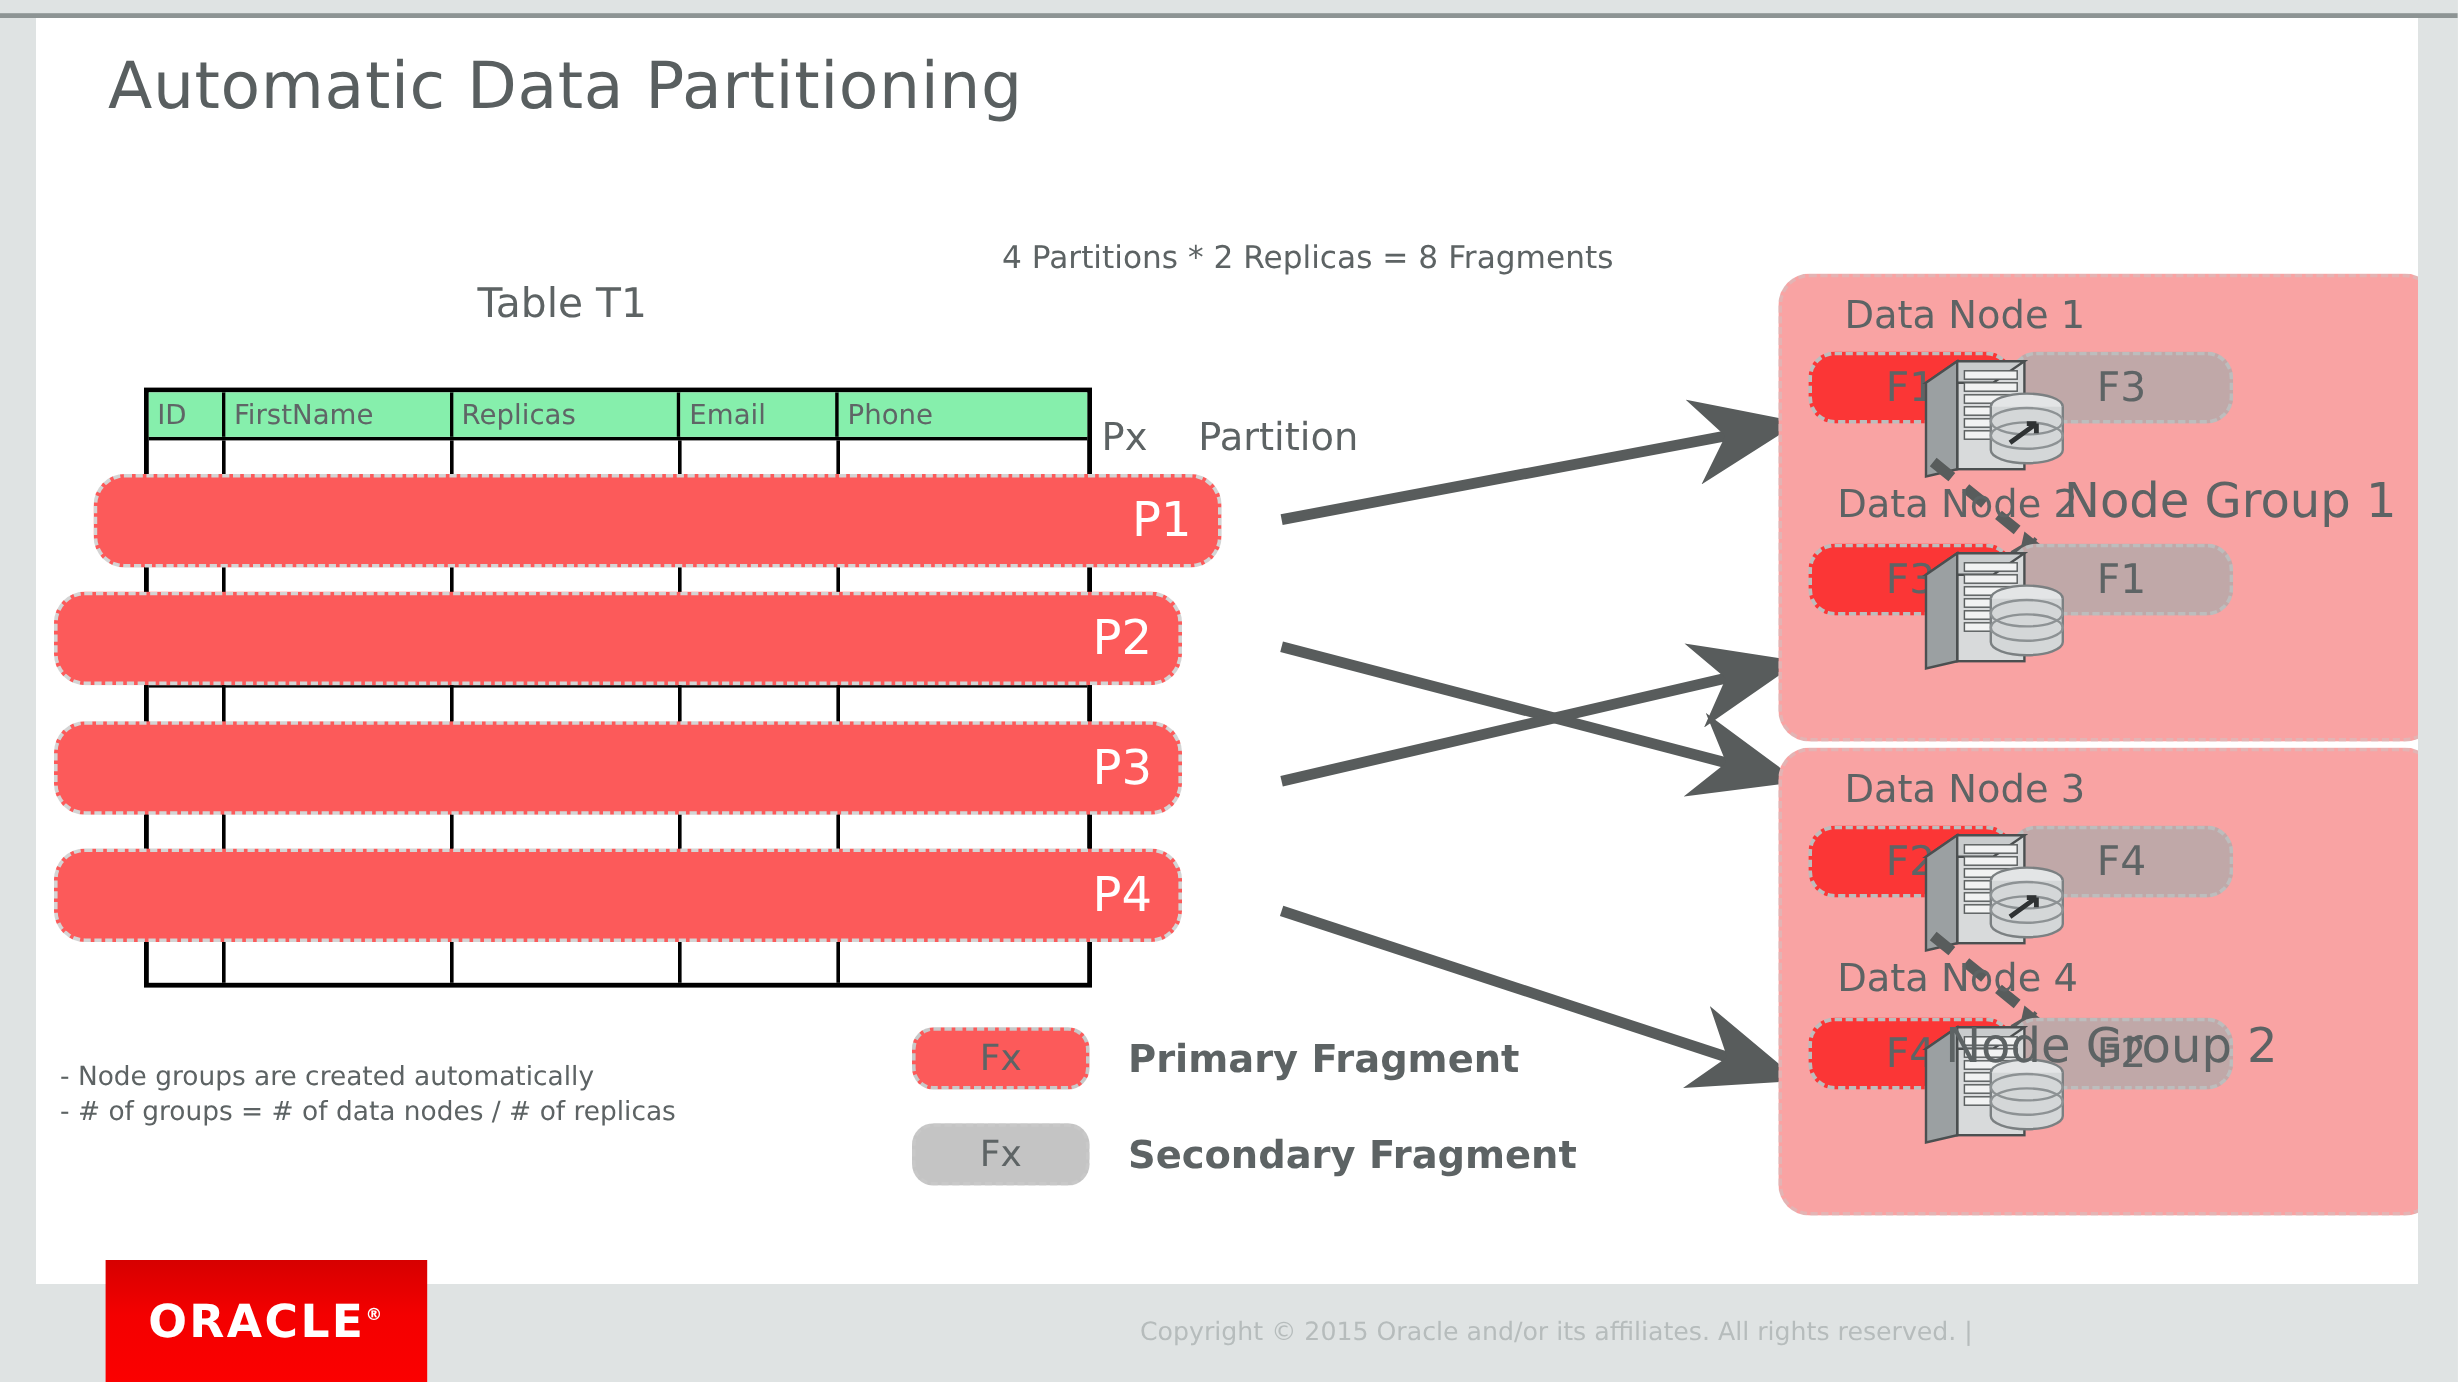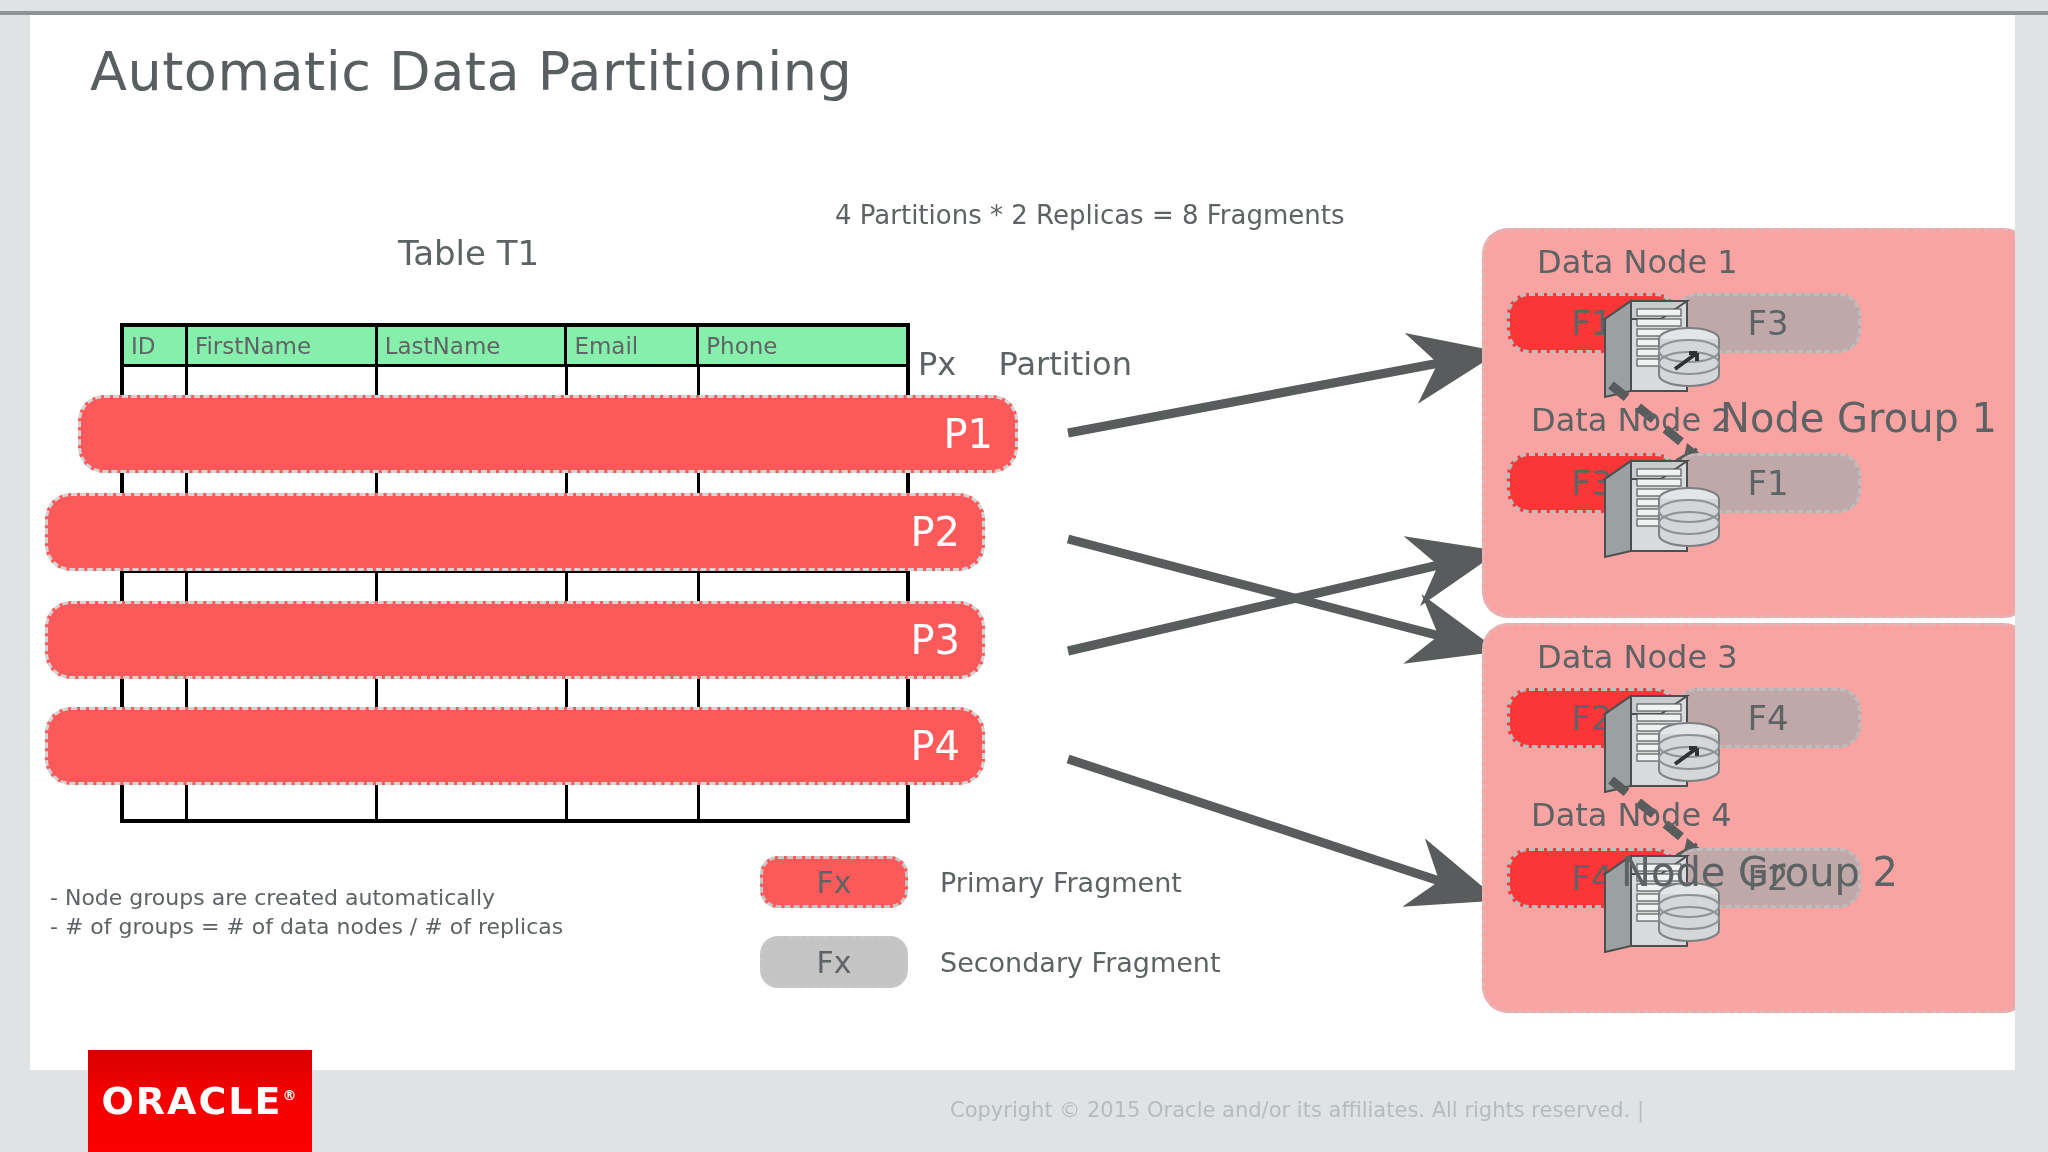--- a/index.html
+++ b/index.html
@@ -76,21 +76,21 @@
   
   .frag-legend{position:absolute;left:730px;top:838px;}
   .frag-row{display:flex;align-items:center;height:58px;margin-bottom:22px;}
   .frag-chip{
     width:148px;height:52px;border-radius:18px;border:3px dashed #c8c8c8;
     display:flex;align-items:center;justify-content:center;box-sizing:border-box;
     font-size:30px;color:#5e6465;
   }
   .frag-chip.primary{background:#fc5a5a;}
   .frag-chip.secondary{background:#c4c4c4;}
-  .frag-text{margin-left:32px;font-size:27px;color:#5d6364;white-space:nowrap;}
+  .frag-text{margin-left:32px;font-size:32px;color:#5d6364;white-space:nowrap;font-weight:bold;}
 
   
   .ngroup{
     position:absolute;
     background:#f9a3a3;border:3px dashed #e3b4b4;border-radius:26px;
     box-sizing:border-box;
   }
   .node-label{
     position:absolute;font-size:32px;color:#5d6364;white-space:nowrap;
   }
@@ -111,21 +111,21 @@
   .servericon{position:absolute;width:130px;height:125px;}
 
   
   .arrows{position:absolute;left:0;top:0;width:1985px;height:1055px;pointer-events:none;}
 
   
   .footer-band{
     position:absolute;left:0;top:1070px;width:2048px;height:82px;background:#dfe3e3;
   }
   .oracle-logo{
-    position:absolute;left:88px;top:1050px;width:224px;height:102px;
+    position:absolute;left:88px;top:1050px;width:268px;height:102px;
     background:linear-gradient(180deg,#d60000 0%,#f40000 45%,#fb0000 100%);
     display:flex;align-items:center;justify-content:center;
   }
   .oracle-word{
     color:#fff;font-size:38px;letter-spacing:2px;font-weight:700;
     font-family:"DejaVu Sans","Liberation Sans",sans-serif;
   }
   .oracle-word sup{font-size:14px;vertical-align:super;}
   .copyright{
     position:absolute;left:950px;top:1098px;
@@ -147,21 +147,21 @@
   <div class="slide">
 
     <div class="slide-title">Automatic Data Partitioning</div>
     <div class="formula">4 Partitions * 2 Replicas = 8 Fragments</div>
     <div class="table-caption">Table T1</div>
 
     <div class="t1">
       <div class="t1-head">
         <div class="th" style="width:64px">ID</div>
         <div class="th" style="width:190px">FirstName</div>
-        <div class="th" style="width:190px">LastName</div>
+        <div class="th" style="width:190px">Replicas</div>
         <div class="th" style="width:132px">Email</div>
         <div class="th" style="width:207px">Phone</div>
       </div>
       <div class="t1-body">
         <div class="t1-vline" style="left:61px"></div>
         <div class="t1-vline" style="left:251px"></div>
         <div class="t1-vline" style="left:441px"></div>
         <div class="t1-vline" style="left:573px"></div>
         <div class="t1-hline" style="top:51px"></div>
         <div class="t1-hline" style="top:102px"></div>

